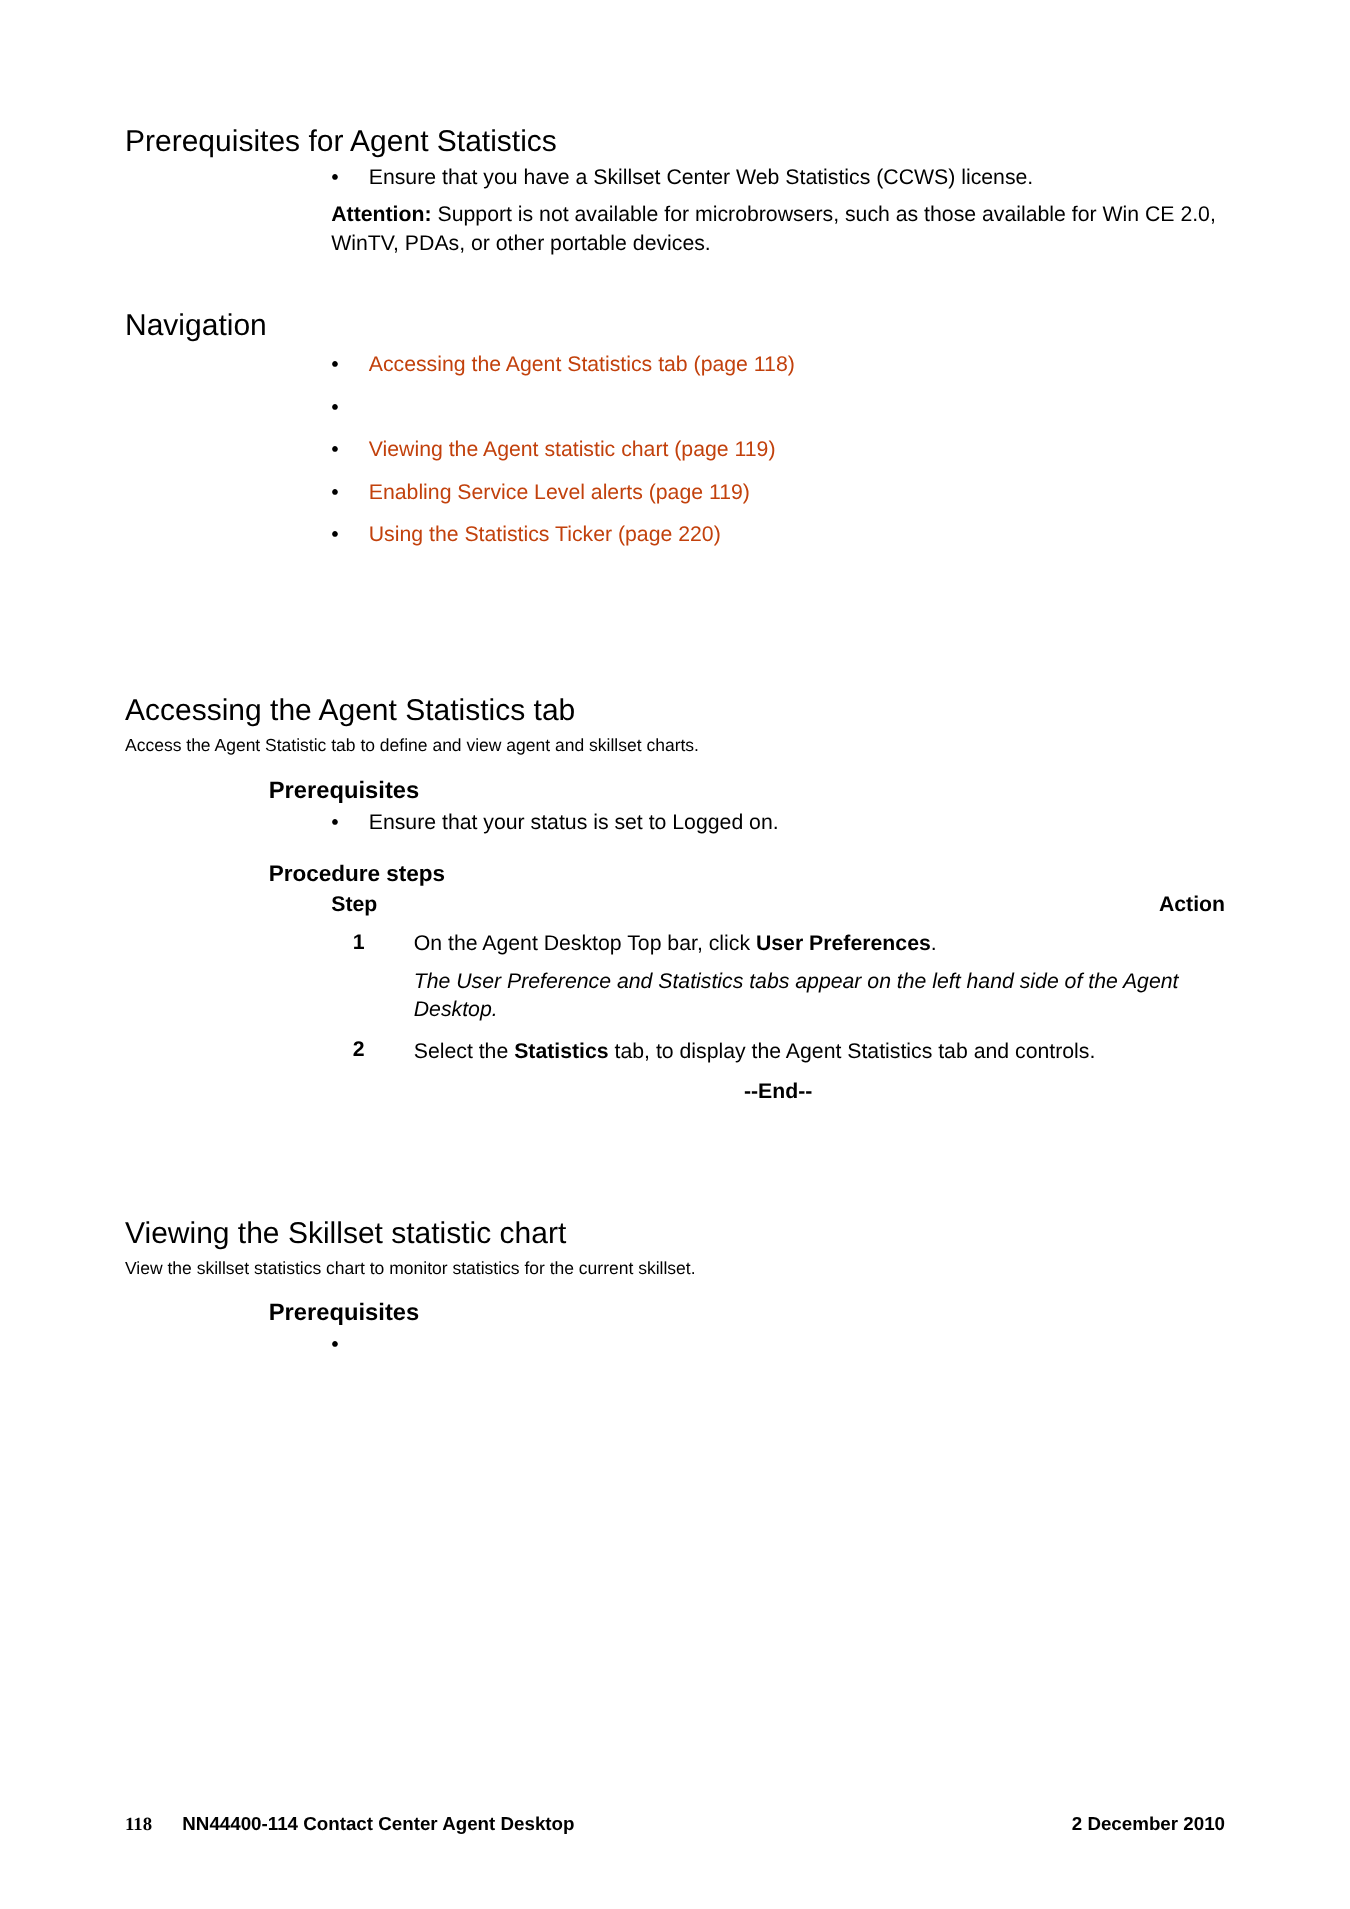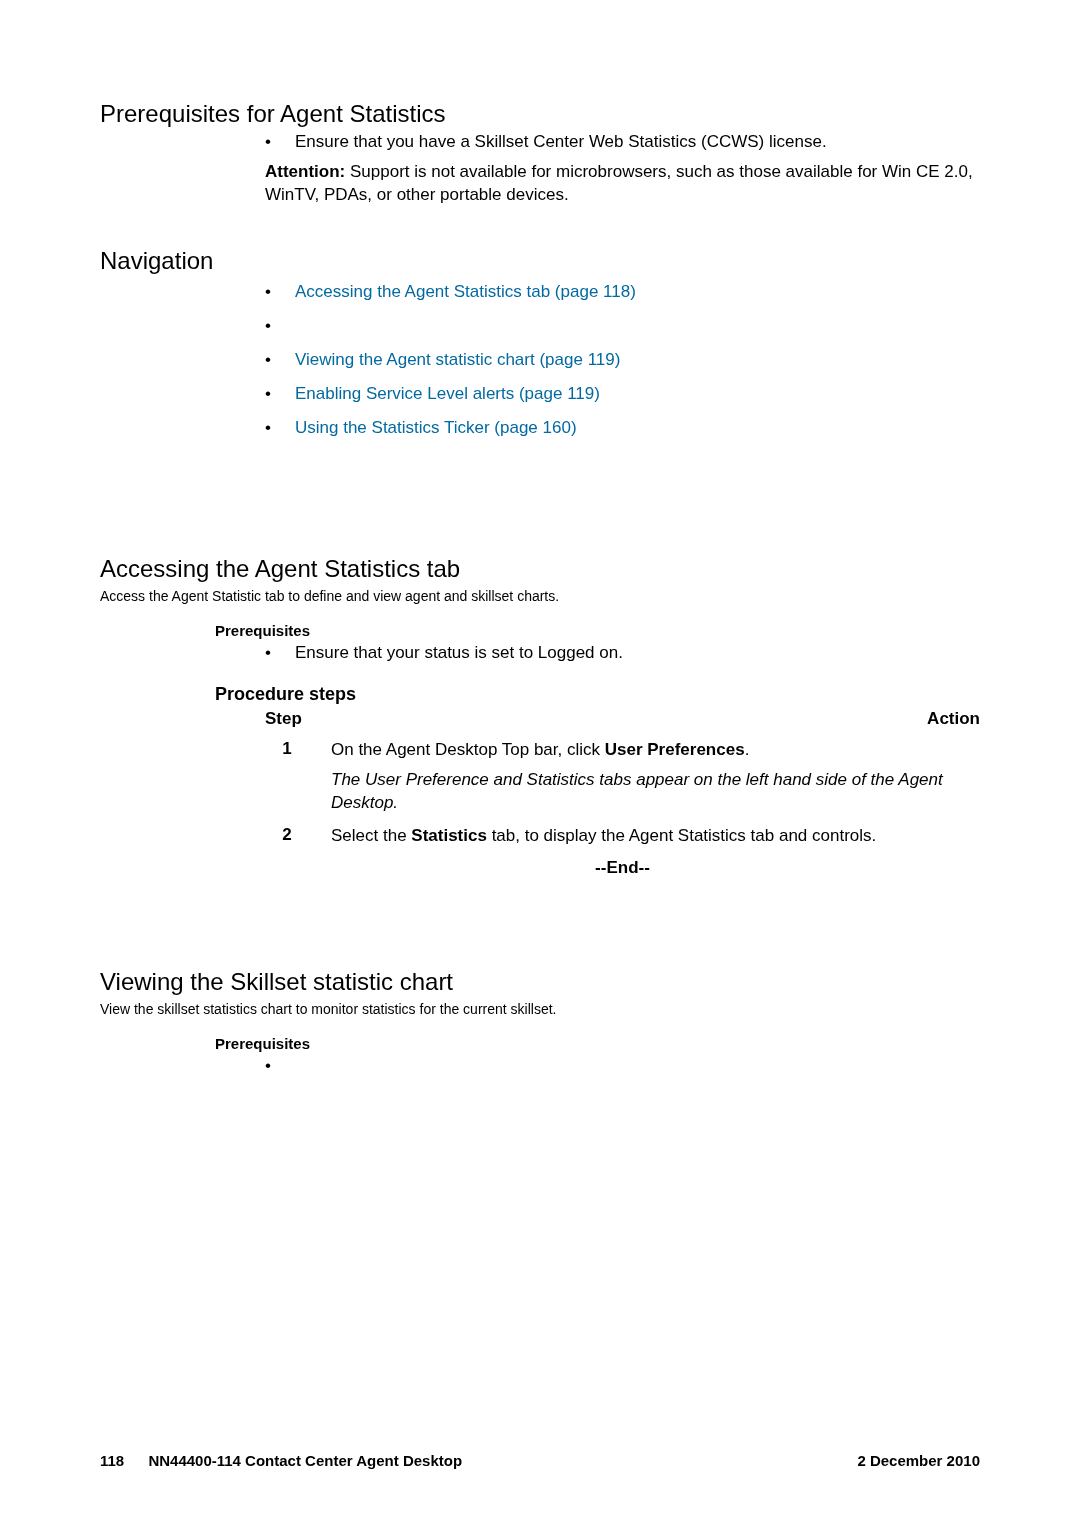--- a/index.html
+++ b/index.html
@@ -26,21 +26,21 @@
   }
   .block-indent-0 { margin-left: 25px; }
   .block-indent-1 { margin-left: 165px; }
   .h1 {
     font-size: 24px;
     font-weight: normal;
     margin: 0;
     padding-top: 10px;
   }
   .h2 {
-    font-size: 15px;
+    font-size: 19px;
     font-weight: bold;
     margin: 0;
     margin-left: 115px;
     padding-top: 16px;
   }
   .h3 {
     font-size: 18px;
     font-weight: bold;
     margin: 0;
     margin-left: 115px;
@@ -55,21 +55,21 @@
   .bullet {
     display: flex;
     font-size: 17px;
     line-height: 1.7;
   }
   .bullet .dot {
     min-width: 30px;
     text-align: left;
   }
   .link {
-    color: #0369a1;
+    color: #c2410c;
     text-decoration: none;
     text-align: right;
   }
   .attention {
     font-size: 17px;
     line-height: 1.35;
     margin-top: 4px;
     margin-bottom: 10px;
   }
   .nav-spacing { margin-top: 30px; }
@@ -113,21 +113,21 @@
   .footer {
     position: absolute;
     bottom: 58px;
     left: 100px;
     right: 100px;
     display: flex;
     justify-content: space-between;
     font-size: 15px;
     font-weight: bold;
   }
-  .footer .pn { margin-right: 20px; }
+  .footer .pn { margin-right: 20px; font-family: Liberation Serif, serif; }
   .bold { font-weight: bold; }
 </style>
 </head>
 <body>
 
 <div class="page">
 
   <h1 class="h1 block-indent-0">Prerequisites for Agent Statistics</h1>
   <div class="block-indent-1">
     <div class="bullet">
@@ -152,21 +152,21 @@
     <div class="bullet">
       <span class="dot">•</span>
       <a class="link" href="#">Viewing the Agent statistic chart (page 119)</a>
     </div>
     <div class="bullet">
       <span class="dot">•</span>
       <a class="link" href="#">Enabling Service Level alerts (page 119)</a>
     </div>
     <div class="bullet">
       <span class="dot">•</span>
-      <a class="link" href="#">Using the Statistics Ticker (page 160)</a>
+      <a class="link" href="#">Using the Statistics Ticker (page 220)</a>
     </div>
   </div>
 
   <div class="big-gap"></div>
 
   <h1 class="h1 block-indent-0">Accessing the Agent Statistics tab</h1>
   <p class="body-text block-indent-1">Access the Agent Statistic tab to define and view agent and skillset charts.</p>
 
   <h2 class="h2">Prerequisites</h2>
   <div class="block-indent-1">

